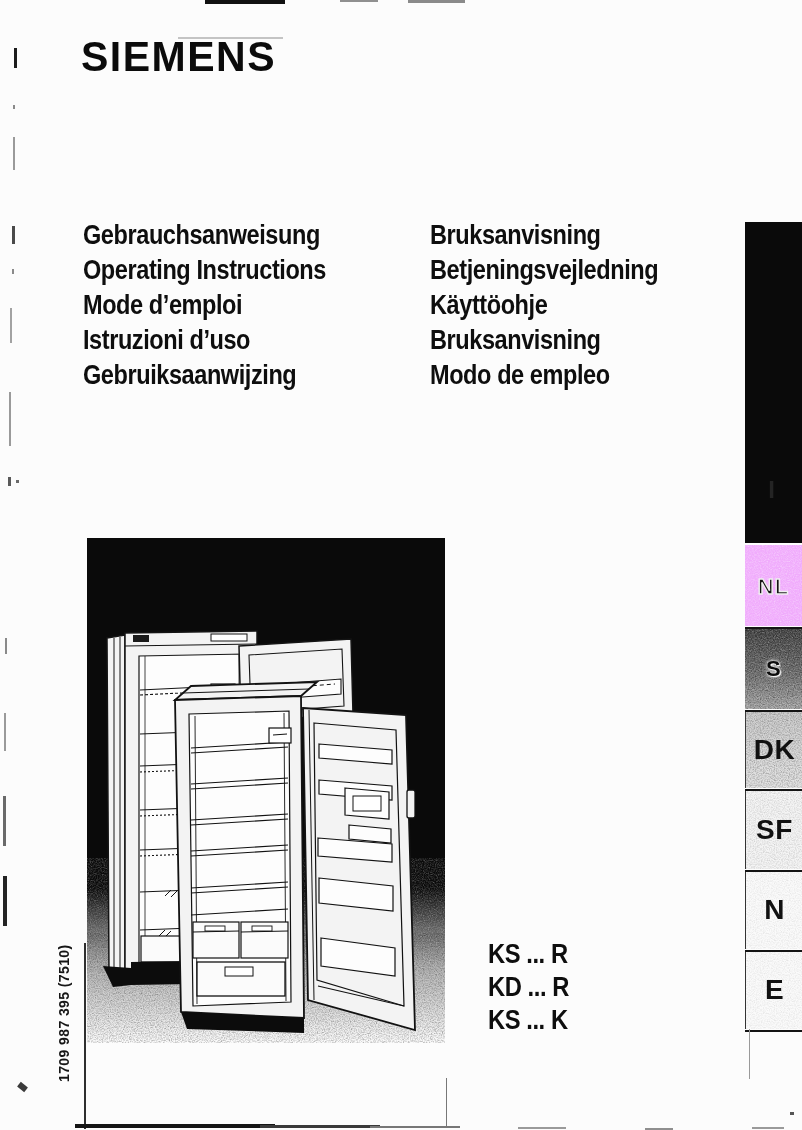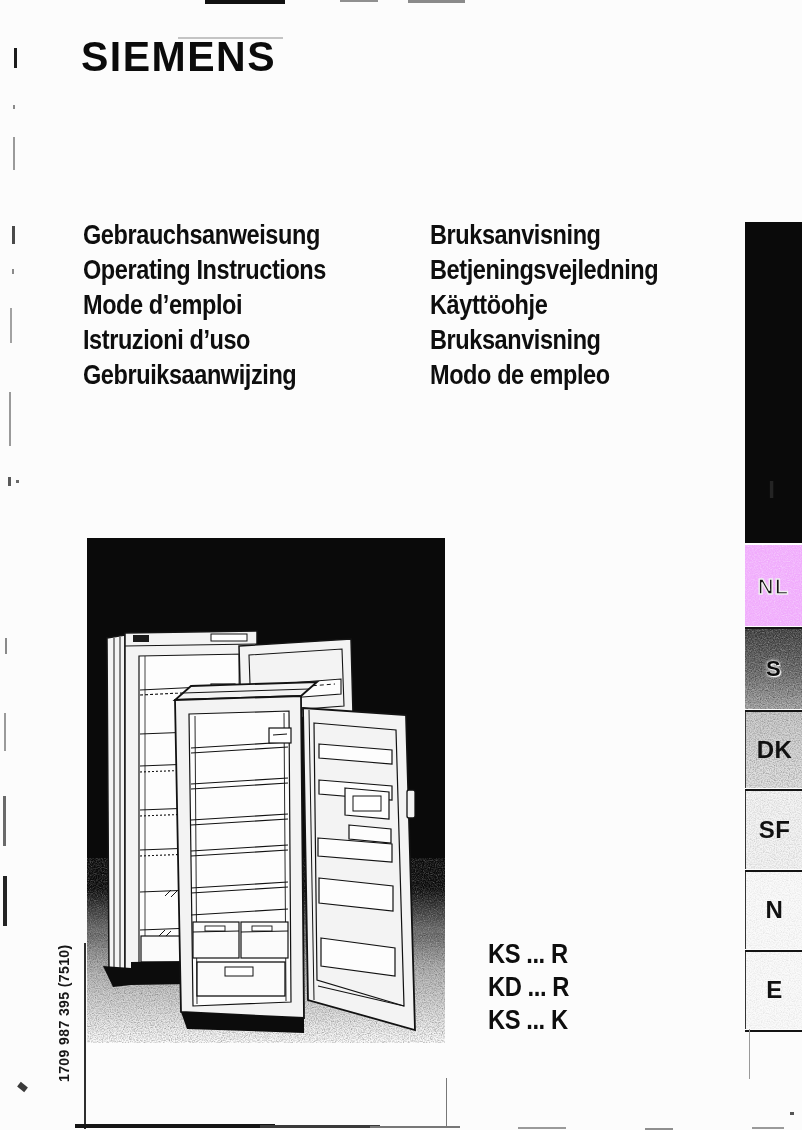--- a/index.html
+++ b/index.html
@@ -35,21 +35,21 @@
     color:#161616;
   }
 
   
   .illus{left:87px;top:538px;width:358px;height:505px;}
 
   
   .sidebar{left:745px;top:222px;width:57px;height:908px;}
   .tab{position:absolute;left:0;width:57px;display:flex;align-items:center;justify-content:center;overflow:hidden;}
   .tab .grain{position:absolute;left:0;top:0;width:100%;height:100%;}
-  .tab .lbl{position:relative;font-weight:bold;font-size:24px;letter-spacing:0.5px;color:#111;}
+  .tab .lbl{position:relative;font-weight:bold;font-size:28px;letter-spacing:0.5px;color:#111;}
   .tab-black{top:0;height:321px;background:#0a0a0a;}
   .tab-black .faint{position:absolute;left:0;right:4px;top:254px;text-align:center;
     font-size:24px;font-weight:bold;color:#242424;}
   .tab-nl{top:323px;height:81px;background:#f0abfc;}
   .tab-s{top:406px;height:81px;background:linear-gradient(#3f3f3f,#6c6c6c 55%,#a8a8a8);}
   .tab-s .lbl{color:#0c0c0c;font-size:22px;text-shadow:0 0 2px #fff,0 0 4px #fff,1px 1px 1px #fff;}
   .tab-dk{top:489px;height:77px;background:linear-gradient(#cdcdcd,#e3e3e3);border-left:1px solid #3a3a3a;}
   .tab-sf{top:568px;height:79px;background:#f4f4f4;border-left:1px solid #333;align-items:center;}
   .tab-n{top:649px;height:78px;background:#fafafa;border-left:1px solid #333;}
   .tab-e{top:729px;height:78px;background:#fafafa;border-left:1px solid #333;}

